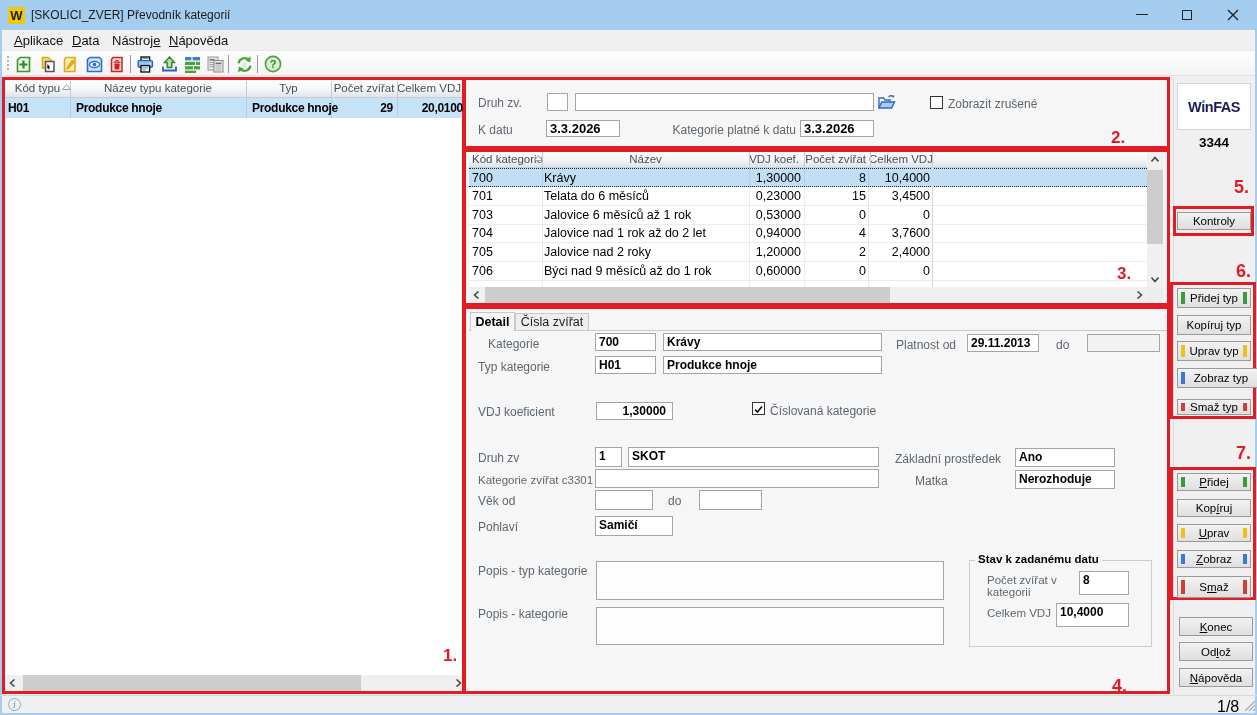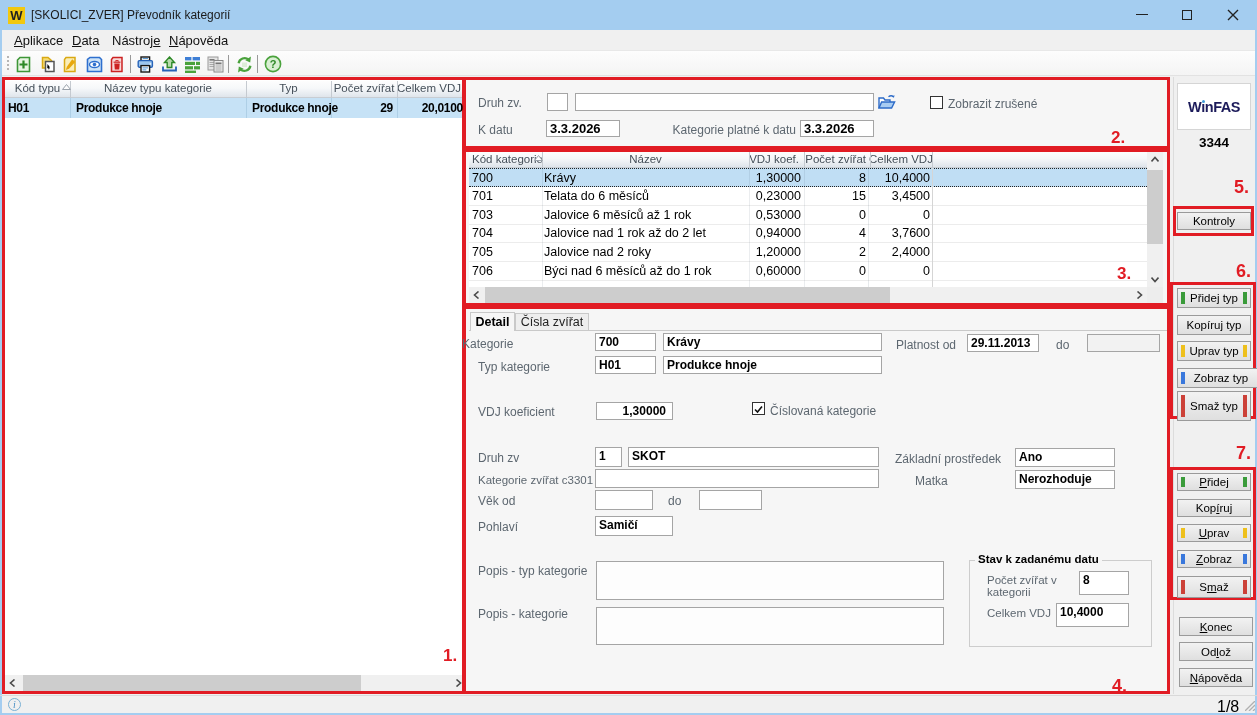--- a/index.html
+++ b/index.html
@@ -241,21 +241,21 @@
   </div>
   <div class="mrow" style="top:91px">
     <span class="abs" style="left:3px">705</span>
       <span class="abs" style="left:75px">Jalovice nad 2 roky</span>
     <span class="num" style="left:280px;width:52px">1,20000</span>
       <span class="num" style="left:335px;width:62px">2</span>
       <span class="num" style="left:401px;width:60px">2,4000</span>
   </div>
   <div class="mrow" style="top:110px">
     <span class="abs" style="left:3px">706</span>
-      <span class="abs" style="left:75px">Býci nad 6 měsíců až do 1 rok</span>
+      <span class="abs" style="left:75px">Býci nad 9 měsíců až do 1 rok</span>
     <span class="num" style="left:280px;width:52px">0,60000</span>
       <span class="num" style="left:335px;width:62px">0</span>
       <span class="num" style="left:401px;width:60px">0</span>
   </div>
   <div class="abs" style="left:73px;top:16px;width:1px;height:119px;background:rgba(60,80,100,0.10)"></div>
     <div class="abs" style="left:280px;top:16px;width:1px;height:119px;background:rgba(60,80,100,0.10)"></div>
     <div class="abs" style="left:335px;top:16px;width:1px;height:119px;background:rgba(60,80,100,0.10)"></div>
     <div class="abs" style="left:399px;top:16px;width:1px;height:119px;background:rgba(60,80,100,0.12)"></div>
   <div class="abs" style="left:463px;top:16px;width:1px;height:119px;background:#d5d5d5"></div>
 </div>
@@ -281,21 +281,21 @@
     </svg>
 </div>
 <div class="rednum" style="left:1117px;top:264px">3.</div>
 
 <div class="redbox" style="left:463px;top:306px;width:707px;height:388px;background:#f6f6f6"></div>
 
 <div class="abs" style="left:469px;top:330px;width:698px;height:1px;background:#c9c9c9"></div>
 <div class="abs" style="left:470px;top:312px;width:45px;height:19px;background:#f6f6f6;border:1px solid #c9c9c9;border-bottom:none;font-weight:bold;font-size:12.5px;text-align:center;line-height:18px;z-index:2">Detail</div>
 <div class="abs" style="left:515px;top:313px;width:74px;height:17px;background:#eeeeee;border:1px solid #c9c9c9;border-bottom:none;font-size:12.5px;text-align:center;line-height:16px;color:#222">Čísla zvířat</div>
 
-<span class="lbl" style="left:462px;top:337px">Kategorie</span>
+<span class="lbl" style="left:488px;top:337px">Kategorie</span>
 <div class="inp" style="left:595px;top:333px;width:61px;height:18px;font-weight:bold">700</div>
 <div class="inp" style="left:663px;top:333px;width:219px;height:18px;font-weight:bold">Krávy</div>
 <span class="lbl" style="left:896px;top:338px">Platnost od</span>
 <div class="inp" style="left:967px;top:334px;width:72px;height:18px;font-weight:bold">29.11.2013</div>
 <span class="lbl" style="left:1056px;top:338px">do</span>
 <div class="inp" style="left:1087px;top:334px;width:73px;height:18px;background:#f2f2f2"></div>
 
 <span class="lbl" style="left:478px;top:360px">Typ kategorie</span>
 <div class="inp" style="left:595px;top:356px;width:61px;height:18px;font-weight:bold">H01</div>
 <div class="inp" style="left:663px;top:356px;width:219px;height:18px;font-weight:bold">Produkce hnoje</div>
@@ -346,21 +346,21 @@
 <div class="abs" style="left:1177px;top:135px;width:74px;text-align:center;font-weight:bold;font-size:13.5px;color:#000">3344</div>
 <div class="rednum" style="left:1234px;top:177px;font-size:18px">5.</div>
 <div class="redbox" style="left:1173px;top:206px;width:81px;height:30px"></div>
 <div class="btn" style="left:1177px;top:212px;width:74px;height:18px">Kontroly</div>
 <div class="rednum" style="left:1236px;top:261px;font-size:18px">6.</div>
 <div class="redbox" style="left:1170px;top:282px;width:86px;height:137px"></div>
 <div class="btn" style="left:1177px;top:288px;width:74px;height:20px"><div class="bar" style="left:3px;background:#3a9b3a"></div><div class="bar" style="right:3px;background:#3a9b3a"></div>Přidej typ</div>
 <div class="btn" style="left:1177px;top:315px;width:74px;height:20px">Kopíruj typ</div>
 <div class="btn" style="left:1177px;top:341px;width:74px;height:20px"><div class="bar" style="left:3px;background:#eec01c"></div><div class="bar" style="right:3px;background:#eec01c"></div>Uprav typ</div>
 <div class="btn" style="left:1177px;top:368px;width:88px;height:20px"><div class="bar" style="left:3px;background:#3a78dc"></div><div class="bar" style="right:3px;background:#3a78dc"></div>Zobraz typ</div>
-<div class="btn" style="left:1177px;top:391px;width:74px;height:30px"><div class="bar" style="left:3px;background:#cc4138"></div><div class="bar" style="right:3px;background:#cc4138"></div>Smaž typ</div>
+<div class="btn" style="left:1177px;top:399px;width:74px;height:16px"><div class="bar" style="left:3px;background:#cc4138"></div><div class="bar" style="right:3px;background:#cc4138"></div>Smaž typ</div>
 <div class="rednum" style="left:1236px;top:443px;font-size:18px">7.</div>
 <div class="redbox" style="left:1170px;top:467px;width:86px;height:133px"></div>
 <div class="btn" style="left:1177px;top:473px;width:74px;height:18px">
     <div class="bar" style="left:3px;background:#3a9b3a"></div>
     <div class="bar" style="right:3px;background:#3a9b3a"></div>
     <span><u>P</u>řidej</span>
   </div>
 <div class="btn" style="left:1177px;top:499px;width:74px;height:18px">Kop<u>í</u>ruj</div>
 <div class="btn" style="left:1177px;top:524px;width:74px;height:18px">
     <div class="bar" style="left:3px;background:#eec01c"></div>

